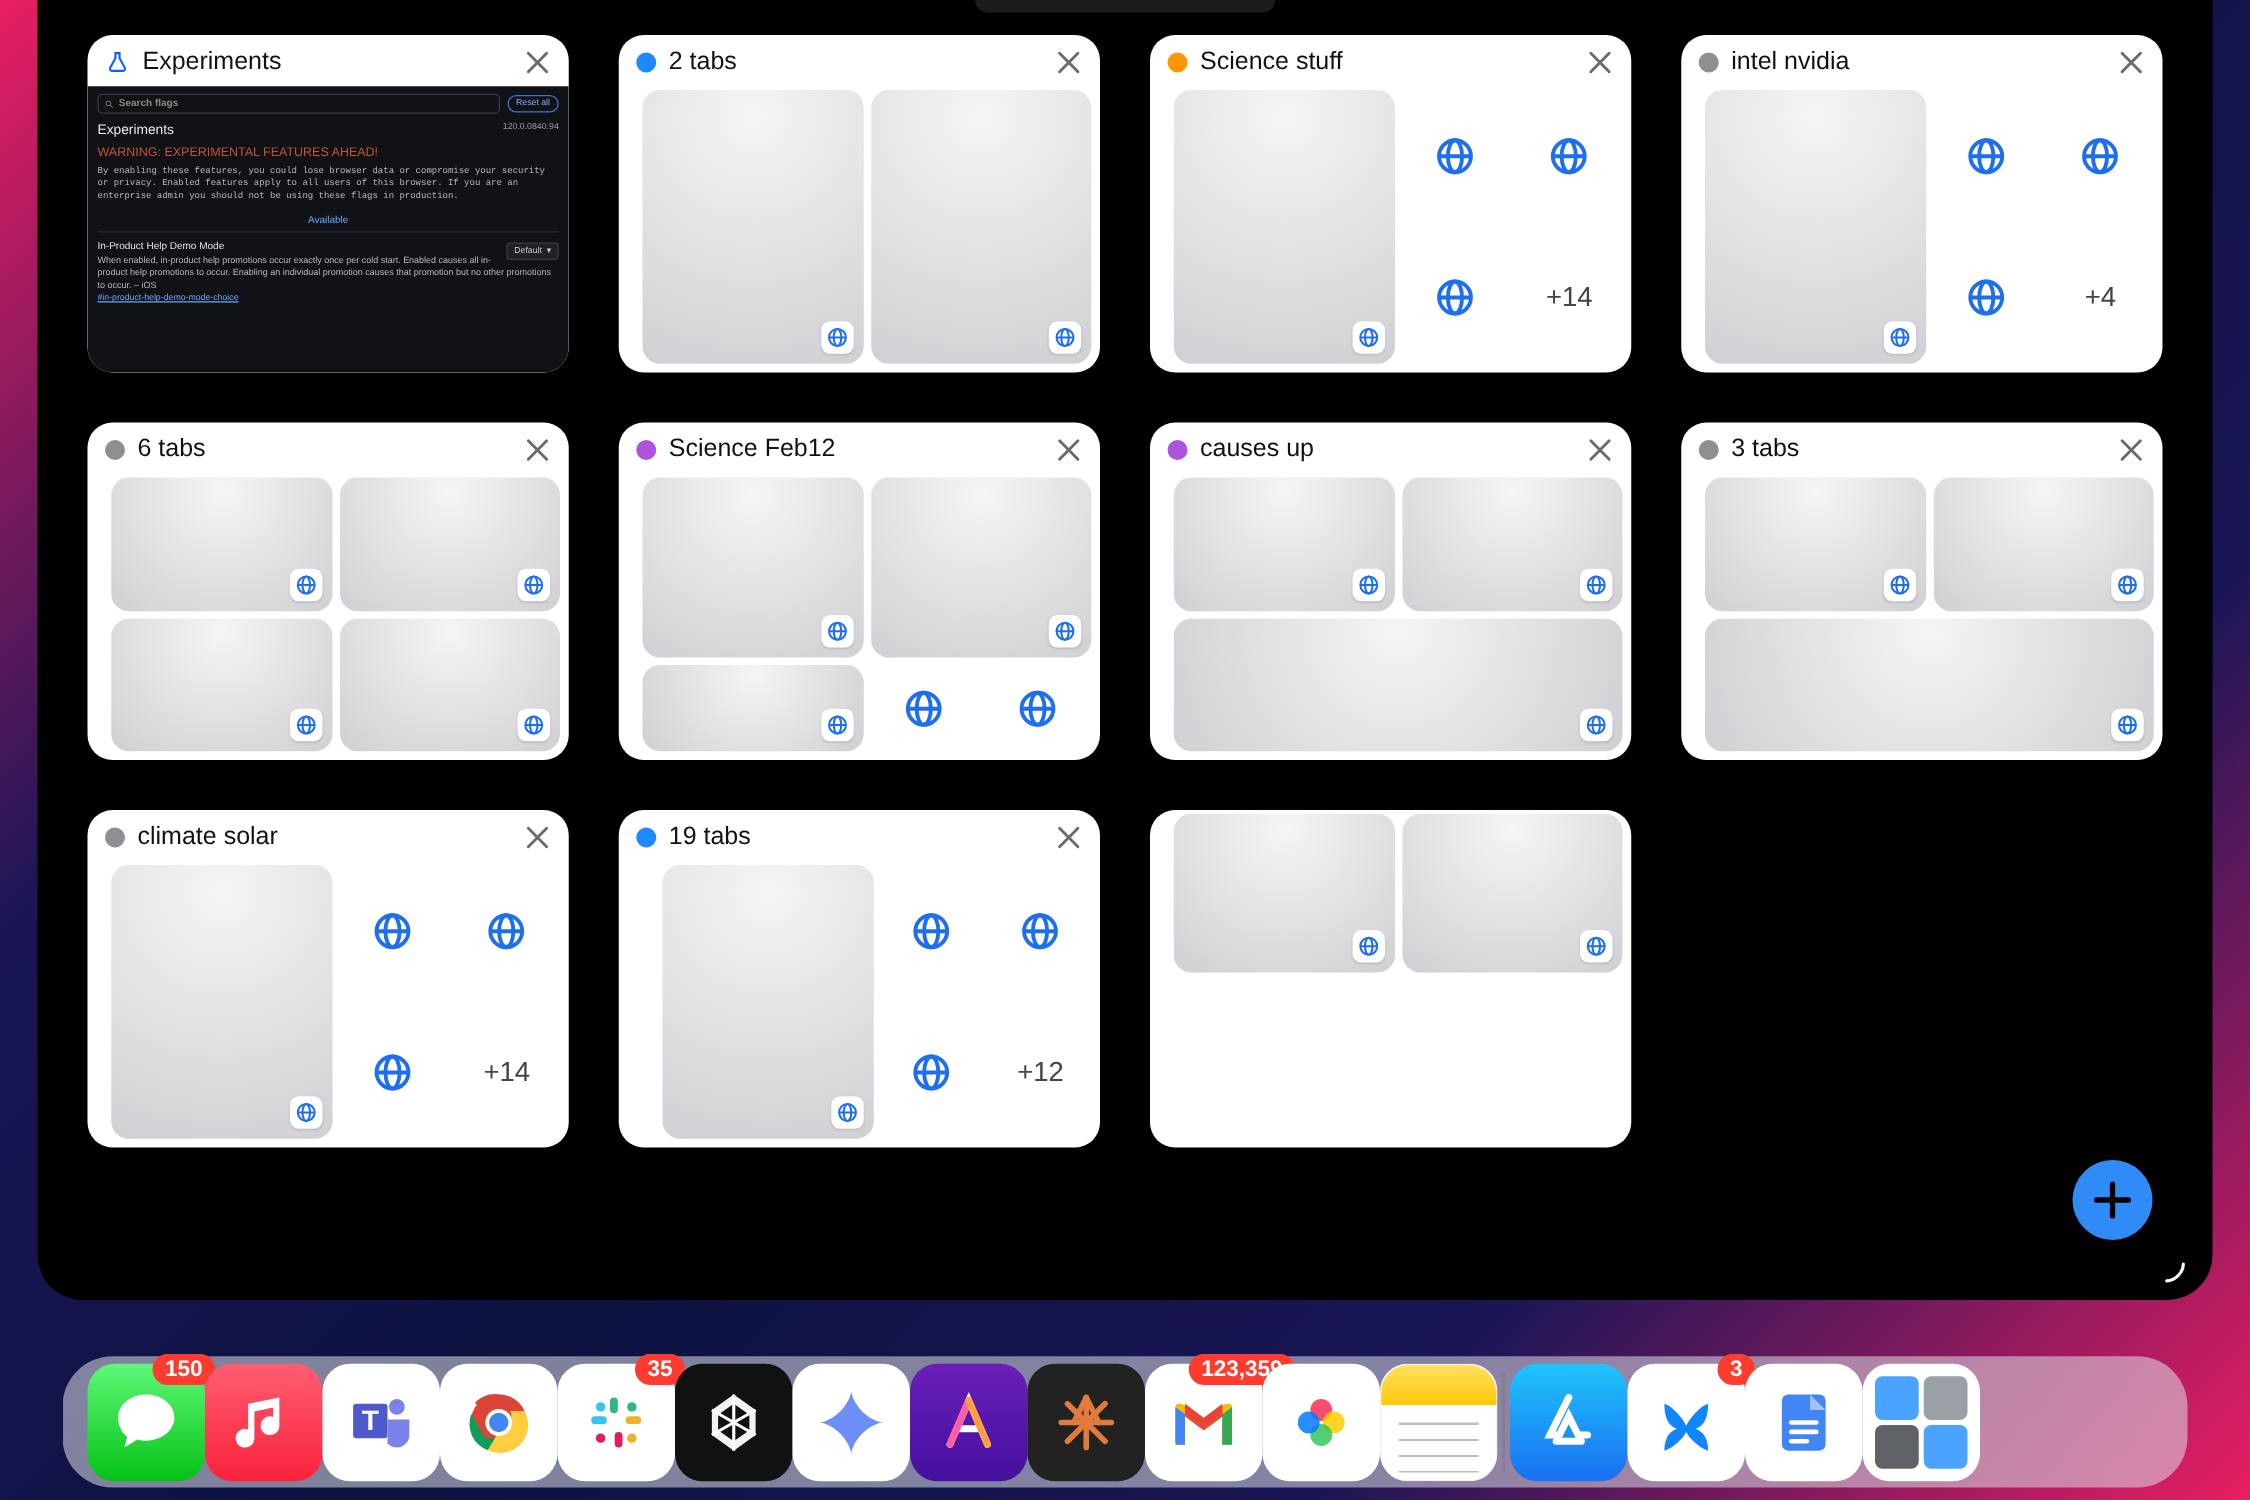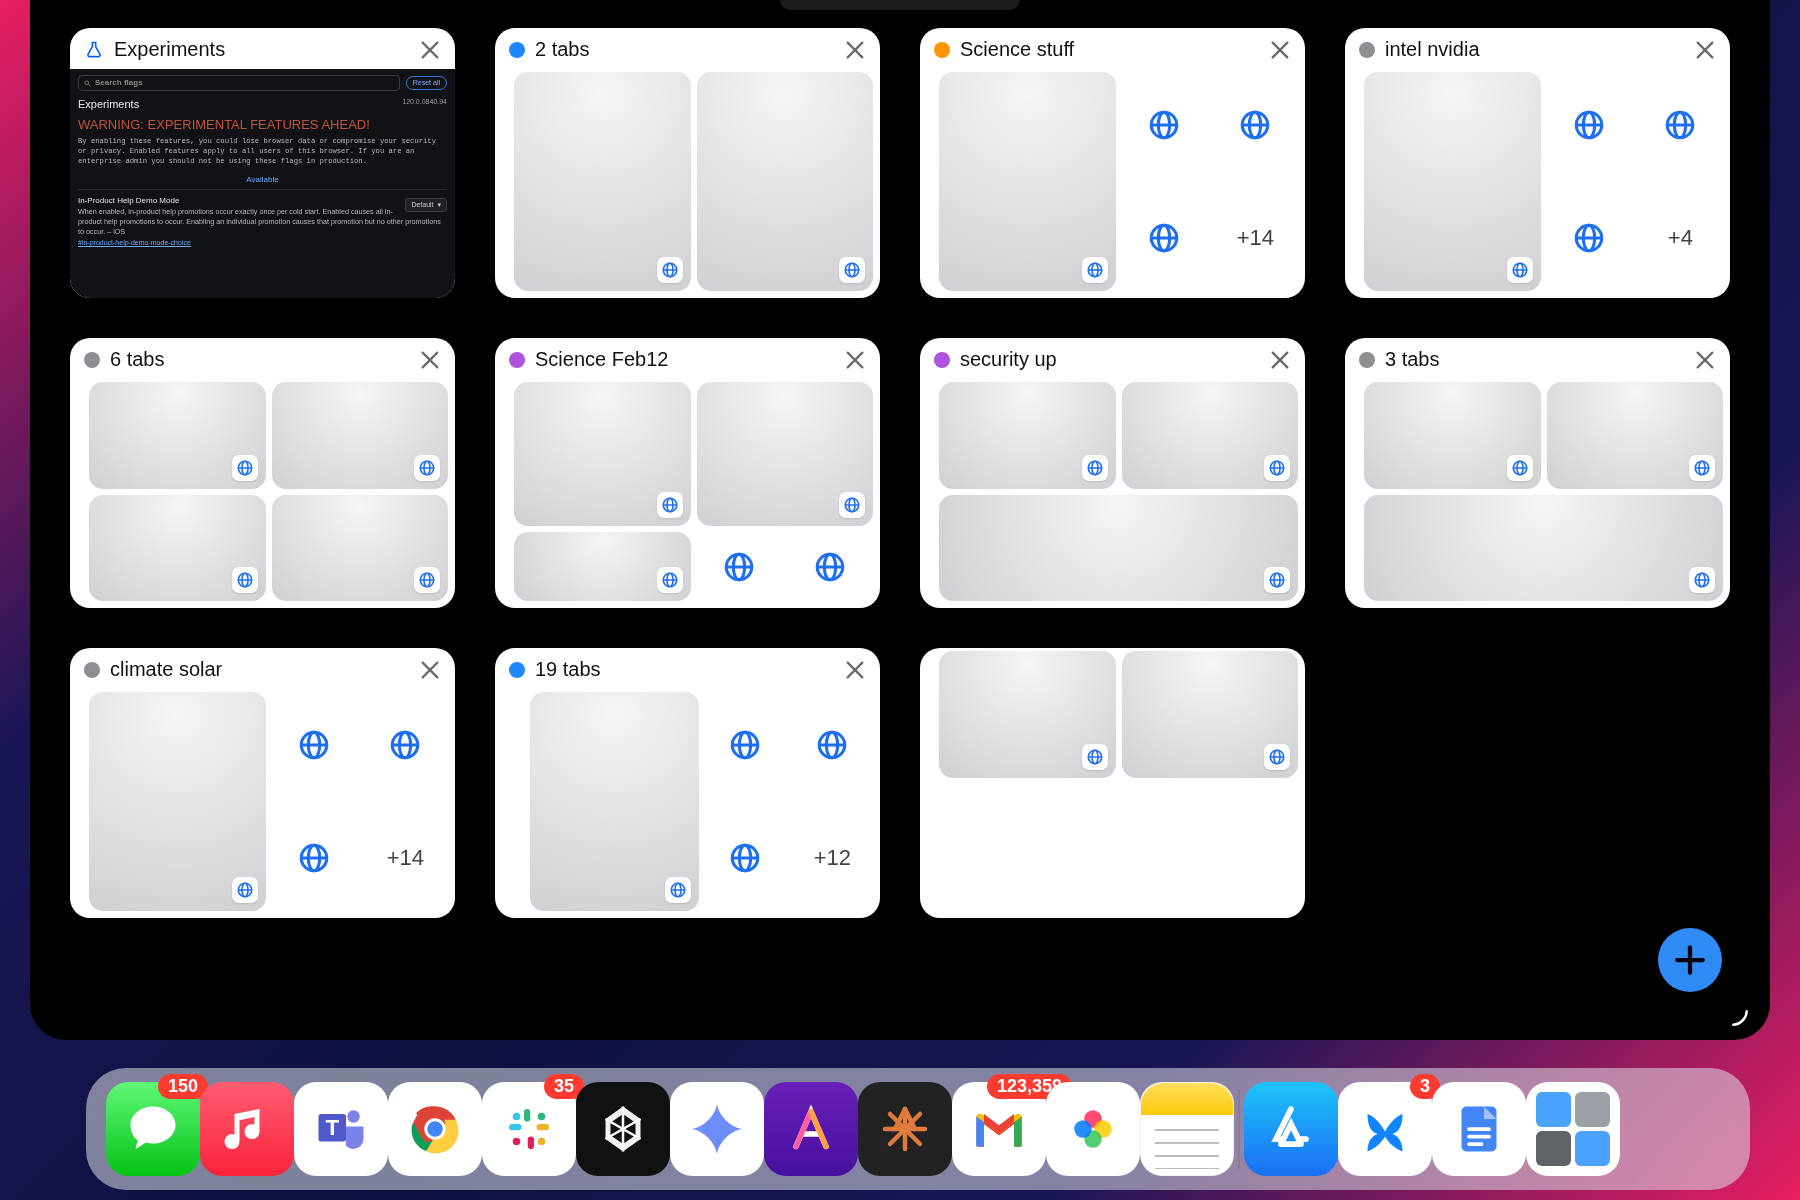--- a/index.html
+++ b/index.html
@@ -114,21 +114,21 @@
     border-radius:4px; height:16px; display:flex; align-items:center; padding:0 4px; gap:3px;
     color:#888;
     font-weight:bold;
   }
   .exp-reset {
     border:1px solid #3a75d8; color:#7db0ff; border-radius:10px;
     padding: 1px 6px; font-size:7px;
   }
   .exp-h { font-size:11px; color:#e7e8ec; margin-top:6px; }
   .exp-version { float:right; font-size:7px; color:#9b9ca2; }
-  .exp-warning { color:#c0543a; font-size:13px; margin-top:4px; }
+  .exp-warning { color:#c0543a; font-size:10px; margin-top:4px; }
   .exp-body { font-size:7.2px; color:#b7b8bd; margin-top:4px;font-family:Liberation Mono, monospace; }
   .exp-available { text-align:center; color:#6aa9ff; font-size:8px; margin-top:8px; border-bottom:1px solid #2a2b30; padding-bottom:4px;}
   .exp-item { margin-top:6px; font-size:7.2px; color:#b7b8bd; }
   .exp-item-title { color:#e2e3e8; font-size:8px; }
   .exp-dropdown {
     float:right; background:#202126; border:1px solid #3a3b40;
     color:#c9cad0; font-size:7px; padding:1px 5px; border-radius:3px;
     margin-top:2px;
   }
   .exp-link { color:#6aa9ff; text-decoration: underline; font-size:7px; display:block; margin-top:2px;}
@@ -144,28 +144,27 @@
   }
   .add-btn svg { width: 34px; height: 34px; }
   .curl {
     position:absolute; right: 20px; bottom: 12px;
     width: 20px; height: 20px; color:#fff;
   }
   
   .dock {
     position: absolute;
     left: 50px; right: 50px; bottom: 10px;
-    height: 122px;
+    height: 105px;
     background: rgba(220,222,230,0.55);
     backdrop-filter: blur(20px);
     border-radius: 40px;
     display: flex;
     align-items: center;
     padding: 0 20px;
-    margin-left: 36px;
   }
   .dock .divider {
     width: 2px; height: 80px; background: rgba(120,120,130,0.5);
     border-radius: 1px;
     margin: 0 4px;
   }
   .app {
     width: 94px; height: 94px;
     border-radius: 22px;
     position: relative;
@@ -458,21 +457,21 @@
               <svg viewBox="0 0 24 24" style="color:#1e6ff0">
                 <use href="#globe-icon"></use>
               </svg>
             </div>
     </div>
         </div>
       </div>
       <div class="card">
         <div class="card-header">
       <span class="dot" style="background:#af52de"></span>
-      <span class="card-title">security up</span>
+      <span class="card-title">causes up</span>
       <span class="close-x"><svg viewBox="0 0 24 24">
               <use href="#x-icon"></use>
             </svg></span>
     </div>
         <div class="card-body">
           <div class="tiles" style="grid-template-columns:1fr 1fr; grid-template-rows:1fr 1fr;">
       <div class="tile">
               <div class="globe-corner">
                 <svg viewBox="0 0 24 24" style="color:#1e6ff0">
                   <use href="#globe-icon"></use>

